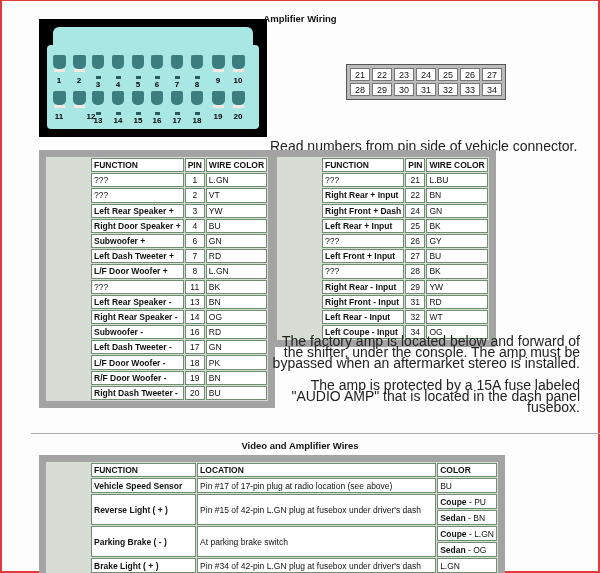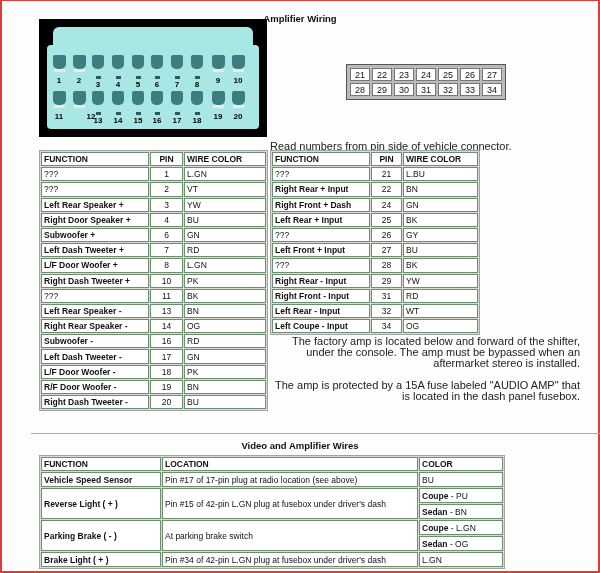--- a/index.html
+++ b/index.html
@@ -16,26 +16,26 @@
   .conn-tab { position: absolute; top: 8px; width: 4px; height: 18px; background: #000; }
   .pin-slot { position: absolute; width: 12px; height: 14px; background: #3c7e80; border-radius: 2px 2px 5px 5px; }
   .pin-slot.big { width: 13px; }
   .pin-slot.big::after { content: ""; position: absolute; left: 1px; bottom: -3px; width: 11px; height: 3px; background: #f1e7e3; }
   .pin-mark { position: absolute; width: 5px; height: 3px; background: #2a5a5c; }
   .pin-num { position: absolute; font-size: 8px; font-weight: bold; color: #000; width: 16px; text-align: center; }
 
   .pingrid { position: absolute; left: 346px; top: 64px; border: 1px solid #555; background: #bbb; padding: 1px; border-collapse: separate; }
   .pingrid td { width: 20px; height: 13px; background: #fff; border: 1px solid #777; text-align: center; font-size: 9px; padding: 0; }
 
-  .note { position: absolute; font-size: 11px; color: #222; line-height: 11px; }
+  .note { position: absolute; font-size: 14px; color: #222; line-height: 11px; }
   #read-note { left: 270px; top: 141px; }
   #amp-notes { left: 270px; top: 336px; width: 310px; }
   #amp-notes p { margin-bottom: 11px; text-align: right; }
 
-  table.wire { position: absolute; border-collapse: separate; border-spacing: 1px; background: #d7ddd5; border: 1px solid #a3a3a3; }
+  table.wire { position: absolute; border-collapse: separate; border-spacing: 1px; background: #d7ddd5; border: 7px solid #a3a3a3; padding-left: 44px; }
   table.wire td, table.wire th { border: 1px solid #6f8d6f; background: #fff; height: 14.2px; padding: 0 2px; font-size: 8.5px; text-align: left; white-space: nowrap; }
   table.wire th { font-weight: bold; }
   table.wire td.fn { font-weight: bold; }
   table.wire td.fn.plain { font-weight: normal; }
   table.wire td.pin, table.wire th.pin { text-align: center; }
   #left-table { left: 39px; top: 150px; width: 229px; }
   #right-table { left: 270px; top: 150px; width: 210px; }
   #left-table col.c1 { width: 108px; } #left-table col.c2 { width: 33px; }
   #right-table col.c1 { width: 98px; } #right-table col.c2 { width: 31px; }
 
@@ -180,25 +180,20 @@
         <td class="fn">Left Dash Tweeter +</td>
         <td class="pin">7</td>
         <td>RD</td>
       </tr>
       <tr>
         <td class="fn">L/F Door Woofer +</td>
         <td class="pin">8</td>
         <td>L.GN</td>
       </tr>
       <tr>
-        <td class="fn">Right Dash Tweeter +</td>
-        <td class="pin">10</td>
-        <td>PK</td>
-      </tr>
-      <tr>
         <td class="fn plain">???</td>
         <td class="pin">11</td>
         <td>BK</td>
       </tr>
       <tr>
         <td class="fn">Left Rear Speaker -</td>
         <td class="pin">13</td>
         <td>BN</td>
       </tr>
       <tr>

